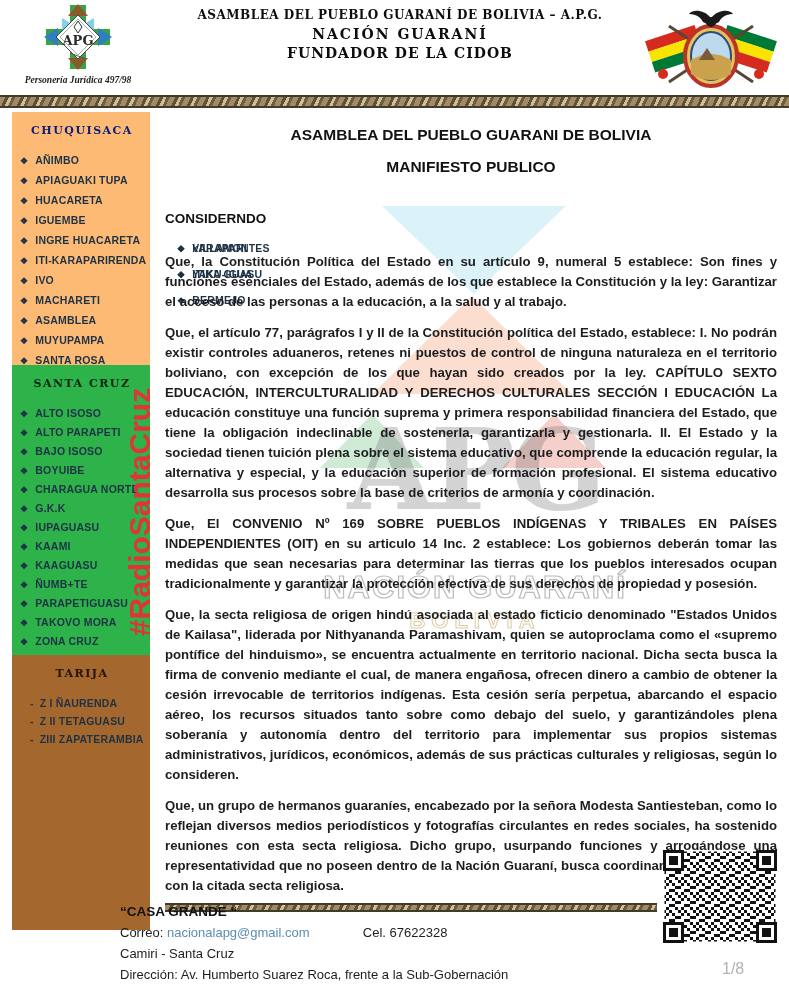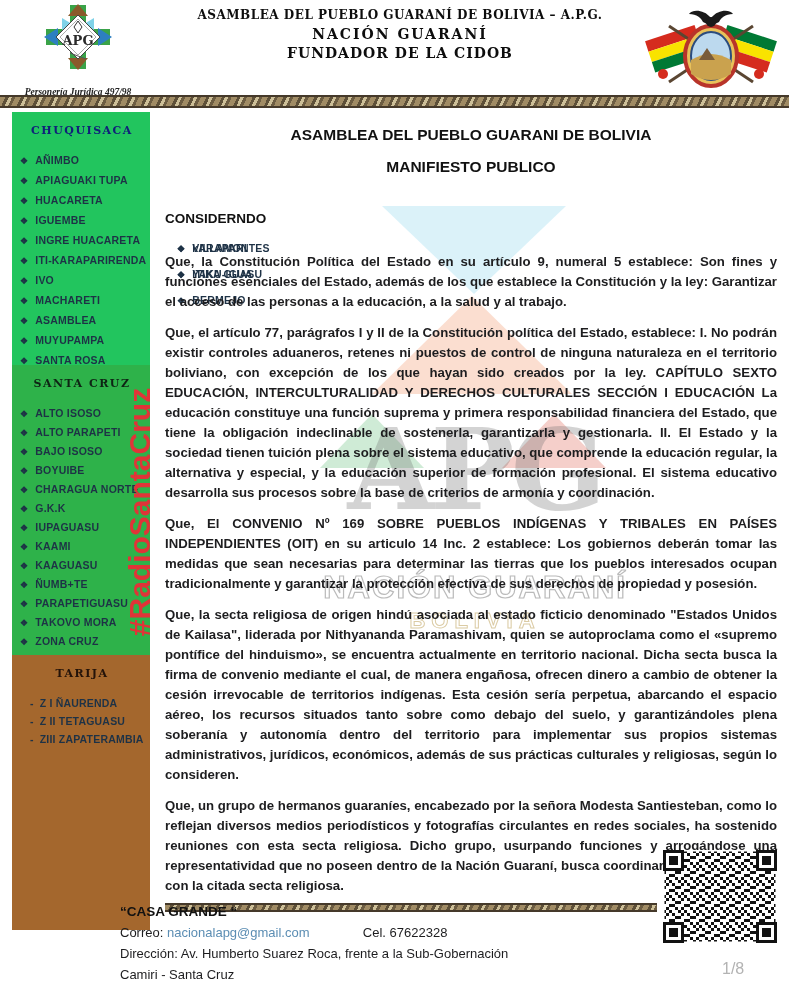--- a/index.html
+++ b/index.html
@@ -6,38 +6,38 @@
   html,body { background:#ffffff; }
   body {
     width:789px; height:1000px; position:relative; overflow:hidden;
     font-family:"Liberation Sans", sans-serif; color:#1d1d1f;
   }
 
   
   .header { position:absolute; left:0; top:0; width:789px; height:95px; background:#fff; }
   .apg-logo-wrap { position:absolute; left:18px; top:4px; width:120px; text-align:center; }
   .apg-legal { font-family:"Liberation Serif", serif; font-weight:bold; font-style:italic;
-               font-size:9.5px; color:#222; margin-top:13px; white-space:nowrap; }
+               font-size:9.5px; color:#222; margin-top:1px; white-space:nowrap; }
   .header-titles { position:absolute; left:160px; top:8px; width:480px; text-align:center;
                    font-family:"DejaVu Serif", serif; color:#0d0d0d; }
   .header-titles .t1 { font-size:12px; font-weight:bold; letter-spacing:.5px; }
   .header-titles .t2 { font-size:14px; font-weight:bold; margin-top:4px; letter-spacing:2px; }
   .header-titles .t3 { font-size:14px; font-weight:bold; margin-top:3px; letter-spacing:1px; }
   .coat-wrap { position:absolute; right:8px; top:4px; width:140px; height:88px; }
 
   
   .rope { background:repeating-linear-gradient(115deg,#a08b64 0 5px,#5e5038 5px 8px,#cdbf98 8px 11px,#6d5d42 11px 14px);
           border-top:2px solid #45392a; border-bottom:2px solid #45392a; }
   .rope-top { position:absolute; left:0; top:95px; width:789px; height:13px; }
   .rope-bottom { position:absolute; left:165px; top:903px; width:492px; height:9px; }
 
   
   .sidebar { position:absolute; left:12px; top:112px; width:138px; }
   .side-sec { width:138px; padding:12px 6px 8px 8px; }
-  .sec-chuquisaca { background:#22c55e; height:253px; }
+  .sec-chuquisaca { background:#fdba74; height:253px; }
   .sec-santacruz  { background:#2eb24a; height:290px; }
   .sec-tarija     { background:#a4672d; height:275px; }
   .side-title { text-align:center; font-family:"DejaVu Serif", serif; font-weight:bold;
                 font-size:11px; letter-spacing:1.5px; margin-bottom:14px; }
   .sec-chuquisaca .side-title { color:#10207a; }
   .sec-santacruz  .side-title { color:#0e2414; }
   .sec-tarija     .side-title { color:#241309; }
   ul.side-list { list-style:none; }
   .side-list li { display:flex; align-items:baseline; font-weight:bold; font-size:10.5px;
                   color:#1e3246; letter-spacing:.2px; white-space:nowrap; }
@@ -404,17 +404,17 @@
 <div class="rope rope-bottom"></div>
 
 <div class="footer">
   <div class="f-name">“CASA GRANDE “</div>
   <div class="f-row">
     <span>Correo:</span>
     <a href="#" class="email-link">nacionalapg@gmail.com</a>
     <span class="gap"></span>
     <span>Cel. 67622328</span>
   </div>
+  <div class="f-row">Camiri - Santa Cruz</div>
   <div class="f-row">Dirección: Av. Humberto Suarez Roca, frente a la Sub-Gobernación</div>
-  <div class="f-row">Camiri - Santa Cruz</div>
 </div>
 
 <div class="page-num">1/8</div>
 
 </body></html>

